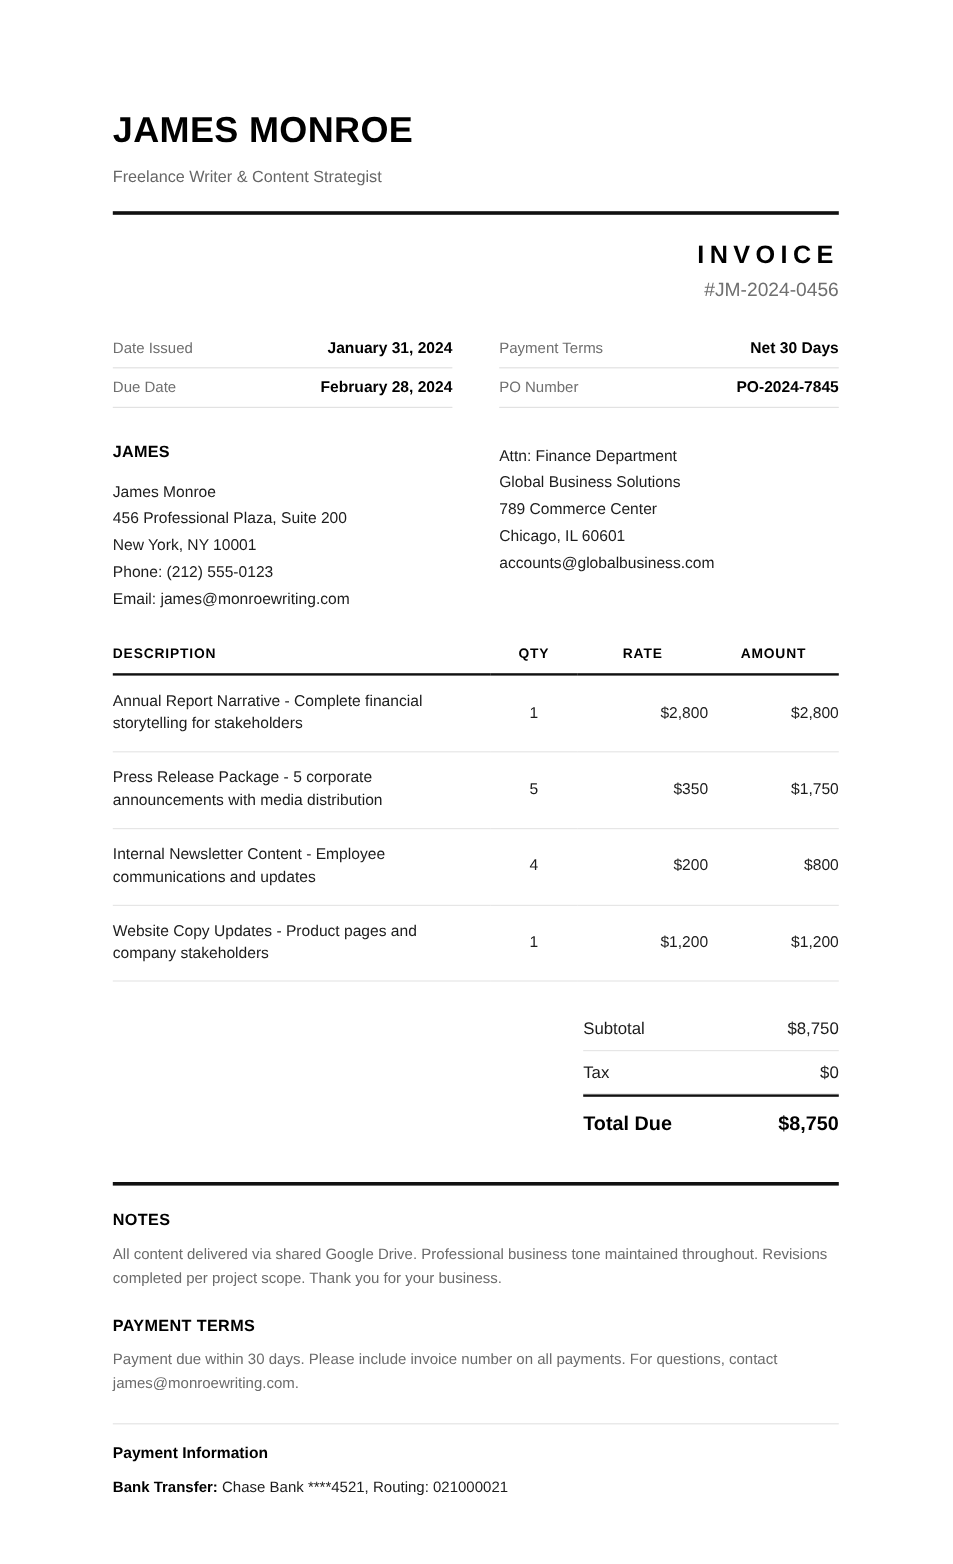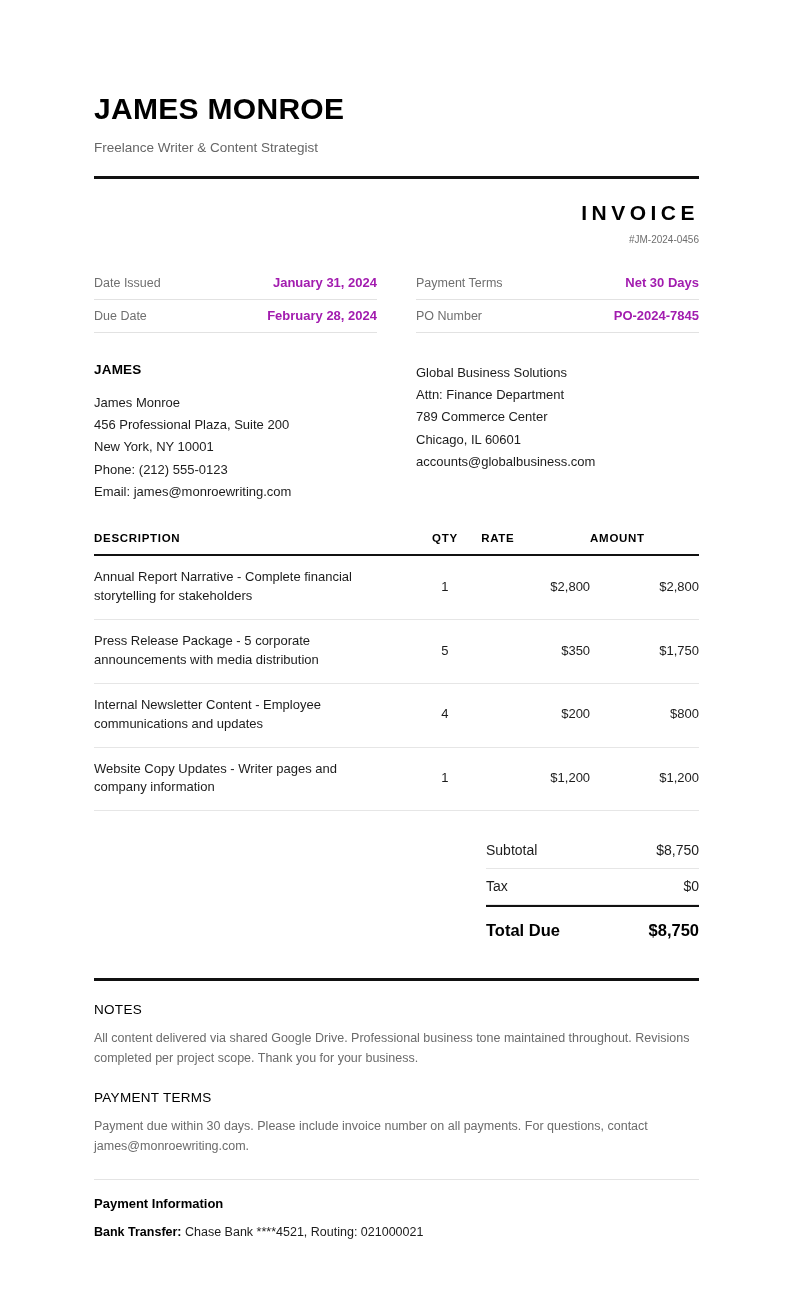--- a/index.html
+++ b/index.html
@@ -49,21 +49,21 @@
     margin-top: 22px;
   }
   .invoice-word {
     font-size: 21px;
     font-weight: bold;
     letter-spacing: 4.5px;
     color: #000000;
     line-height: 1.15;
   }
   .invoice-number {
-    font-size: 10px;
+    font-size: 16px;
     color: #6f6f6f;
     margin-top: 9px;
   }
 
   
   .meta-grid {
     display: grid;
     grid-template-columns: 1fr 1fr;
     column-gap: 39px;
     margin-top: 22px;
@@ -75,21 +75,21 @@
     padding: 8px 0 9px 0;
     border-bottom: 1px solid #e2e2e2;
   }
   .meta-label {
     font-size: 12.5px;
     color: #6f6f6f;
   }
   .meta-value {
     font-size: 13px;
     font-weight: bold;
-    color: #a21caf;
+    color: #000000;
     text-align: right;
   }
 
   
   .parties {
     display: grid;
     grid-template-columns: 1fr 1fr;
     column-gap: 39px;
     margin-top: 29px;
   }
@@ -115,21 +115,21 @@
   .items th {
     font-size: 11.5px;
     font-weight: bold;
     letter-spacing: 0.7px;
     color: #000000;
     padding: 0 0 10px 0;
     border-bottom: 2px solid #111111;
   }
   .items th.c-desc { text-align: left; margin-left: 28px; }
   .items th.c-qty  { text-align: center; }
-  .items th.c-rate, .items th.c-amt { text-align: left; }
+  .items th.c-rate, .items th.c-amt { text-align: center; }
 
   .items td {
     font-size: 13px;
     color: #1c1c1c;
     padding: 12px 0 13px 0;
     border-bottom: 1px solid #e6e6e6;
     vertical-align: middle;
     line-height: 1.45;
   }
   .items td.c-desc { text-align: left; padding-right: 26px; width: 52%; }
@@ -165,21 +165,21 @@
   }
 
   
   .rule-thick-footer {
     border: 0;
     border-top: 3px solid #111111;
     margin: 38px 0 0 0;
   }
   .section-title {
     font-size: 13.5px;
-    font-weight: normal;
+    font-weight: bold;
     color: #000000;
     letter-spacing: 0.3px;
     margin: 21px 0 11px 0;
   }
   .section-body {
     font-size: 12.5px;
     color: #6b6b6b;
     line-height: 1.62;
     margin: 0;
   }
@@ -239,22 +239,22 @@
   <div class="parties">
     <div>
       <div class="party-title">JAMES</div>
       <div class="party-line">James Monroe</div>
       <div class="party-line">456 Professional Plaza, Suite 200</div>
       <div class="party-line">New York, NY 10001</div>
       <div class="party-line">Phone: (212) 555-0123</div>
       <div class="party-line">Email: james@monroewriting.com</div>
     </div>
     <div>
+      <div class="party-line">Attn: Finance Department</div>
       <div class="party-line">Global Business Solutions</div>
-      <div class="party-line">Attn: Finance Department</div>
       <div class="party-line">789 Commerce Center</div>
       <div class="party-line">Chicago, IL 60601</div>
       <div class="party-line">accounts@globalbusiness.com</div>
     </div>
   </div>
 
   <table class="items">
     <thead>
       <tr>
         <th class="c-desc">DESCRIPTION</th>
@@ -276,21 +276,21 @@
         <td class="c-rate">$350</td>
         <td class="c-amt">$1,750</td>
       </tr>
       <tr>
         <td class="c-desc">Internal Newsletter Content - Employee communications and updates</td>
         <td class="c-qty">4</td>
         <td class="c-rate">$200</td>
         <td class="c-amt">$800</td>
       </tr>
       <tr>
-        <td class="c-desc">Website Copy Updates - Writer pages and company information</td>
+        <td class="c-desc">Website Copy Updates - Product pages and company stakeholders</td>
         <td class="c-qty">1</td>
         <td class="c-rate">$1,200</td>
         <td class="c-amt">$1,200</td>
       </tr>
     </tbody>
   </table>
 
   <div class="totals-wrap">
     <div class="totals">
       <div class="total-row">

